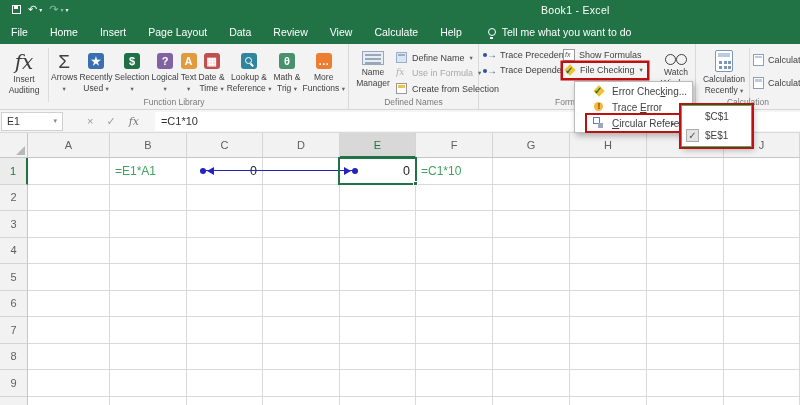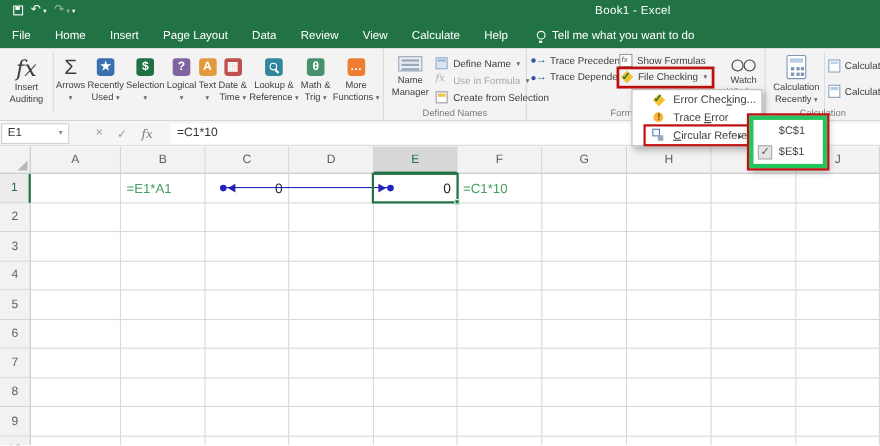--- a/index.html
+++ b/index.html
@@ -126,21 +126,21 @@
 .micon{position:absolute;left:5px;top:1px;width:13px;height:13px}
 .micon.diamond-check::before{content:"";position:absolute;left:2.5px;top:2.5px;width:8px;height:8px;background:#f2c230;transform:rotate(45deg)}
 .micon.diamond-check::after{content:"✓";position:absolute;left:2px;top:0;color:#1e7145;font-size:10px;font-weight:700;line-height:13px}
 .micon.warning::before{content:"";position:absolute;left:2px;top:2px;width:9px;height:9px;background:#f5b73d;border-radius:50%}
 .micon.warning::after{content:"!";position:absolute;left:5.5px;top:0;font-size:9px;font-weight:700;color:#7c4a03;line-height:13px}
 .micon.circular::before{content:"";position:absolute;left:1px;top:1px;width:5px;height:5px;border:1.4px solid #5a7ab8}
 .micon.circular::after{content:"";position:absolute;right:2px;bottom:1px;width:5px;height:5px;background:#9aa7bd}
 .msub{position:absolute;right:5px;font-size:8px;color:#555}
 .mitem u{text-decoration:underline}
 
-.submenu{position:absolute;left:681px;top:105px;width:71px;background:#fff;border:4px solid #22c55e;box-shadow:2px 3px 6px rgba(0,0,0,.28);z-index:60;outline:2.5px solid var(--red);padding:1px 0}
+.submenu{position:absolute;left:681px;top:105px;width:71px;background:#fff;border:1px solid #22c55e;box-shadow:2px 3px 6px rgba(0,0,0,.28);z-index:60;outline:2.5px solid var(--red);padding:1px 0}
 .sitem{height:19px;display:flex;align-items:center;font-size:10px;color:#3f3f3f;padding-left:4px;gap:6px;cursor:default}
 .scheck{width:13px;height:13px;flex:0 0 auto;font-size:10px;line-height:12px;text-align:center;color:#555}
 .scheck.on{background:#e3e3e3;border:1px solid #ababab}
 </style>
 </head>
 <body>
 
 <div class="app" style="--green: #217346; --red: #bf1010; --fgreen: #43a061; --arrow: #2424bd;">
 
   <div class="titlebar">
@@ -224,20 +224,21 @@
             <span class="badge" style="background: rgb(71, 146, 109);">θ</span>
             <span class="blbl">Math &amp;</span>
             <span class="blbl">Trig <span class="caret">▾</span></span>
           </div>
           <div class="bigbtn">
             <span class="badge" style="background: rgb(237, 125, 49);">…</span>
             <span class="blbl">More</span>
             <span class="blbl">Functions <span class="caret">▾</span></span>
           </div>
         </div>
+      <div class="grplabel">Function Library</div>
     </div>
 
     <div class="grp" id="grp-dn">
       <div class="bigbtn nm">
         <span class="nmicon"></span>
         <span class="blbl">Name</span>
         <span class="blbl">Manager</span>
       </div>
       <div class="stack" id="dn-items">
           <div class="srow">

